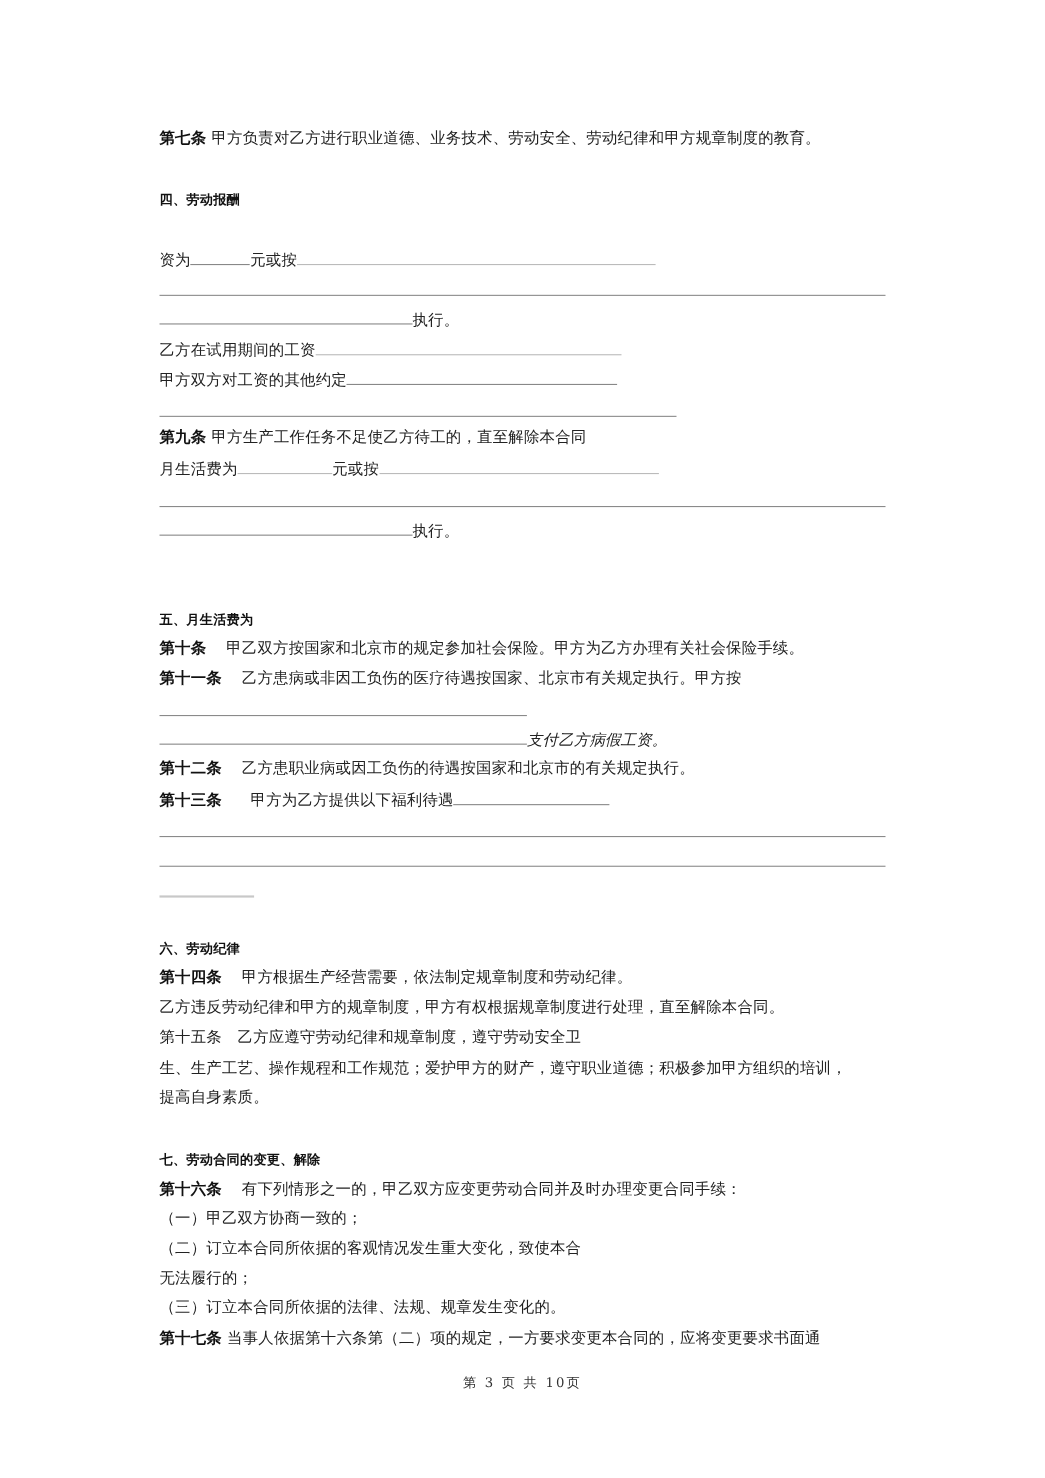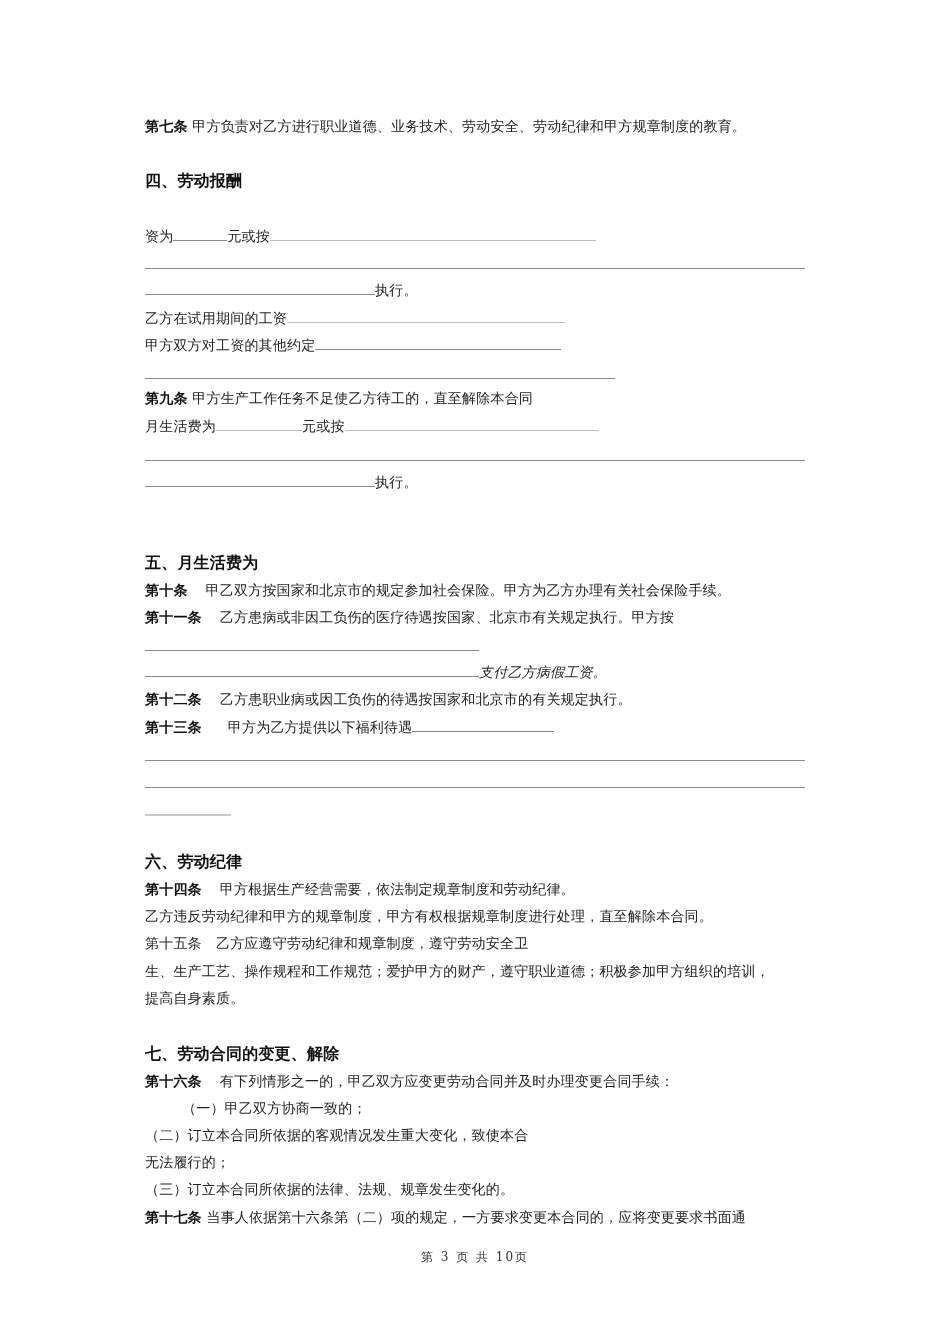--- a/index.html
+++ b/index.html
@@ -7,21 +7,21 @@
     width: 950px; height: 1344px; position: relative; overflow: hidden;
     font-family: "DejaVu Serif", "Liberation Serif", serif;
     color: #222;
   }
   .page { position: absolute; left: 0; top: 0; width: 950px; height: 1344px; }
   .line {
     position: absolute; left: 145px; font-size: 14px; line-height: 18px;
     white-space: nowrap; letter-spacing: 0.2px;
   }
   .b { font-family: "DejaVu Sans", "Liberation Sans", sans-serif; font-weight: bold; color: #111; }
-  .h { font-family: "DejaVu Sans", "Liberation Sans", sans-serif; font-weight: bold; color: #111; font-size: 16px; }
+  .h { font-family: "DejaVu Sans", "Liberation Sans", sans-serif; font-weight: bold; color: #111; font-size: 12px; }
   .blank { display: inline-block; border-bottom: 1px solid #888; height: 14px; vertical-align: baseline; }
   .rule { position: absolute; height: 0; border-top: 1px solid #8a8a8a; }
   .rule.light { border-top: 1px solid #c8c8c8; }
   .gap { display: inline-block; }
   .footer {
     position: absolute; top: 1249px; left: 0; width: 950px; text-align: center;
     font-size: 12px; color: #333; letter-spacing: 2px;
   }
 </style>
 </head>
@@ -90,21 +90,21 @@
   </div>
   <div class="line" style="top:907px;">乙方违反劳动纪律和甲方的规章制度，甲方有权根据规章制度进行处理，直至解除本合同。</div>
   <div class="line" style="top:934px;text-align:right;">第十五条　乙方应遵守劳动纪律和规章制度，遵守劳动安全卫</div>
   <div class="line" style="top:962px;">生、生产工艺、操作规程和工作规范；爱护甲方的财产，遵守职业道德；积极参加甲方组织的培训，</div>
   <div class="line" style="top:989px;">提高自身素质。</div>
 
   <div class="line h" style="top:1045px;">七、劳动合同的变更、解除</div>
   <div class="line" style="top:1072px;">
     <span class="b">第十六条</span><span class="gap" style="width:18px;"></span><span>有下列情形之一的，甲乙双方应变更劳动合同并及时办理变更合同手续：</span>
   </div>
-  <div class="line" style="top:1099px;margin-left:37px;">（一）甲乙双方协商一致的；</div>
+  <div class="line" style="top:1099px;">（一）甲乙双方协商一致的；</div>
   <div class="line" style="top:1126px;">（二）订立本合同所依据的客观情况发生重大变化，致使本合</div>
   <div class="line" style="top:1153px;">无法履行的；</div>
   <div class="line" style="top:1180px;">（三）订立本合同所依据的法律、法规、规章发生变化的。</div>
   <div class="line" style="top:1208px;">
     <span class="b">第十七条</span>
     <span>当事人依据第十六条第（二）项的规定，一方要求变更本合同的，应将变更要求书面通</span>
   </div>
 
   <div class="footer">第 3 页 共 10页</div>
 </div>

